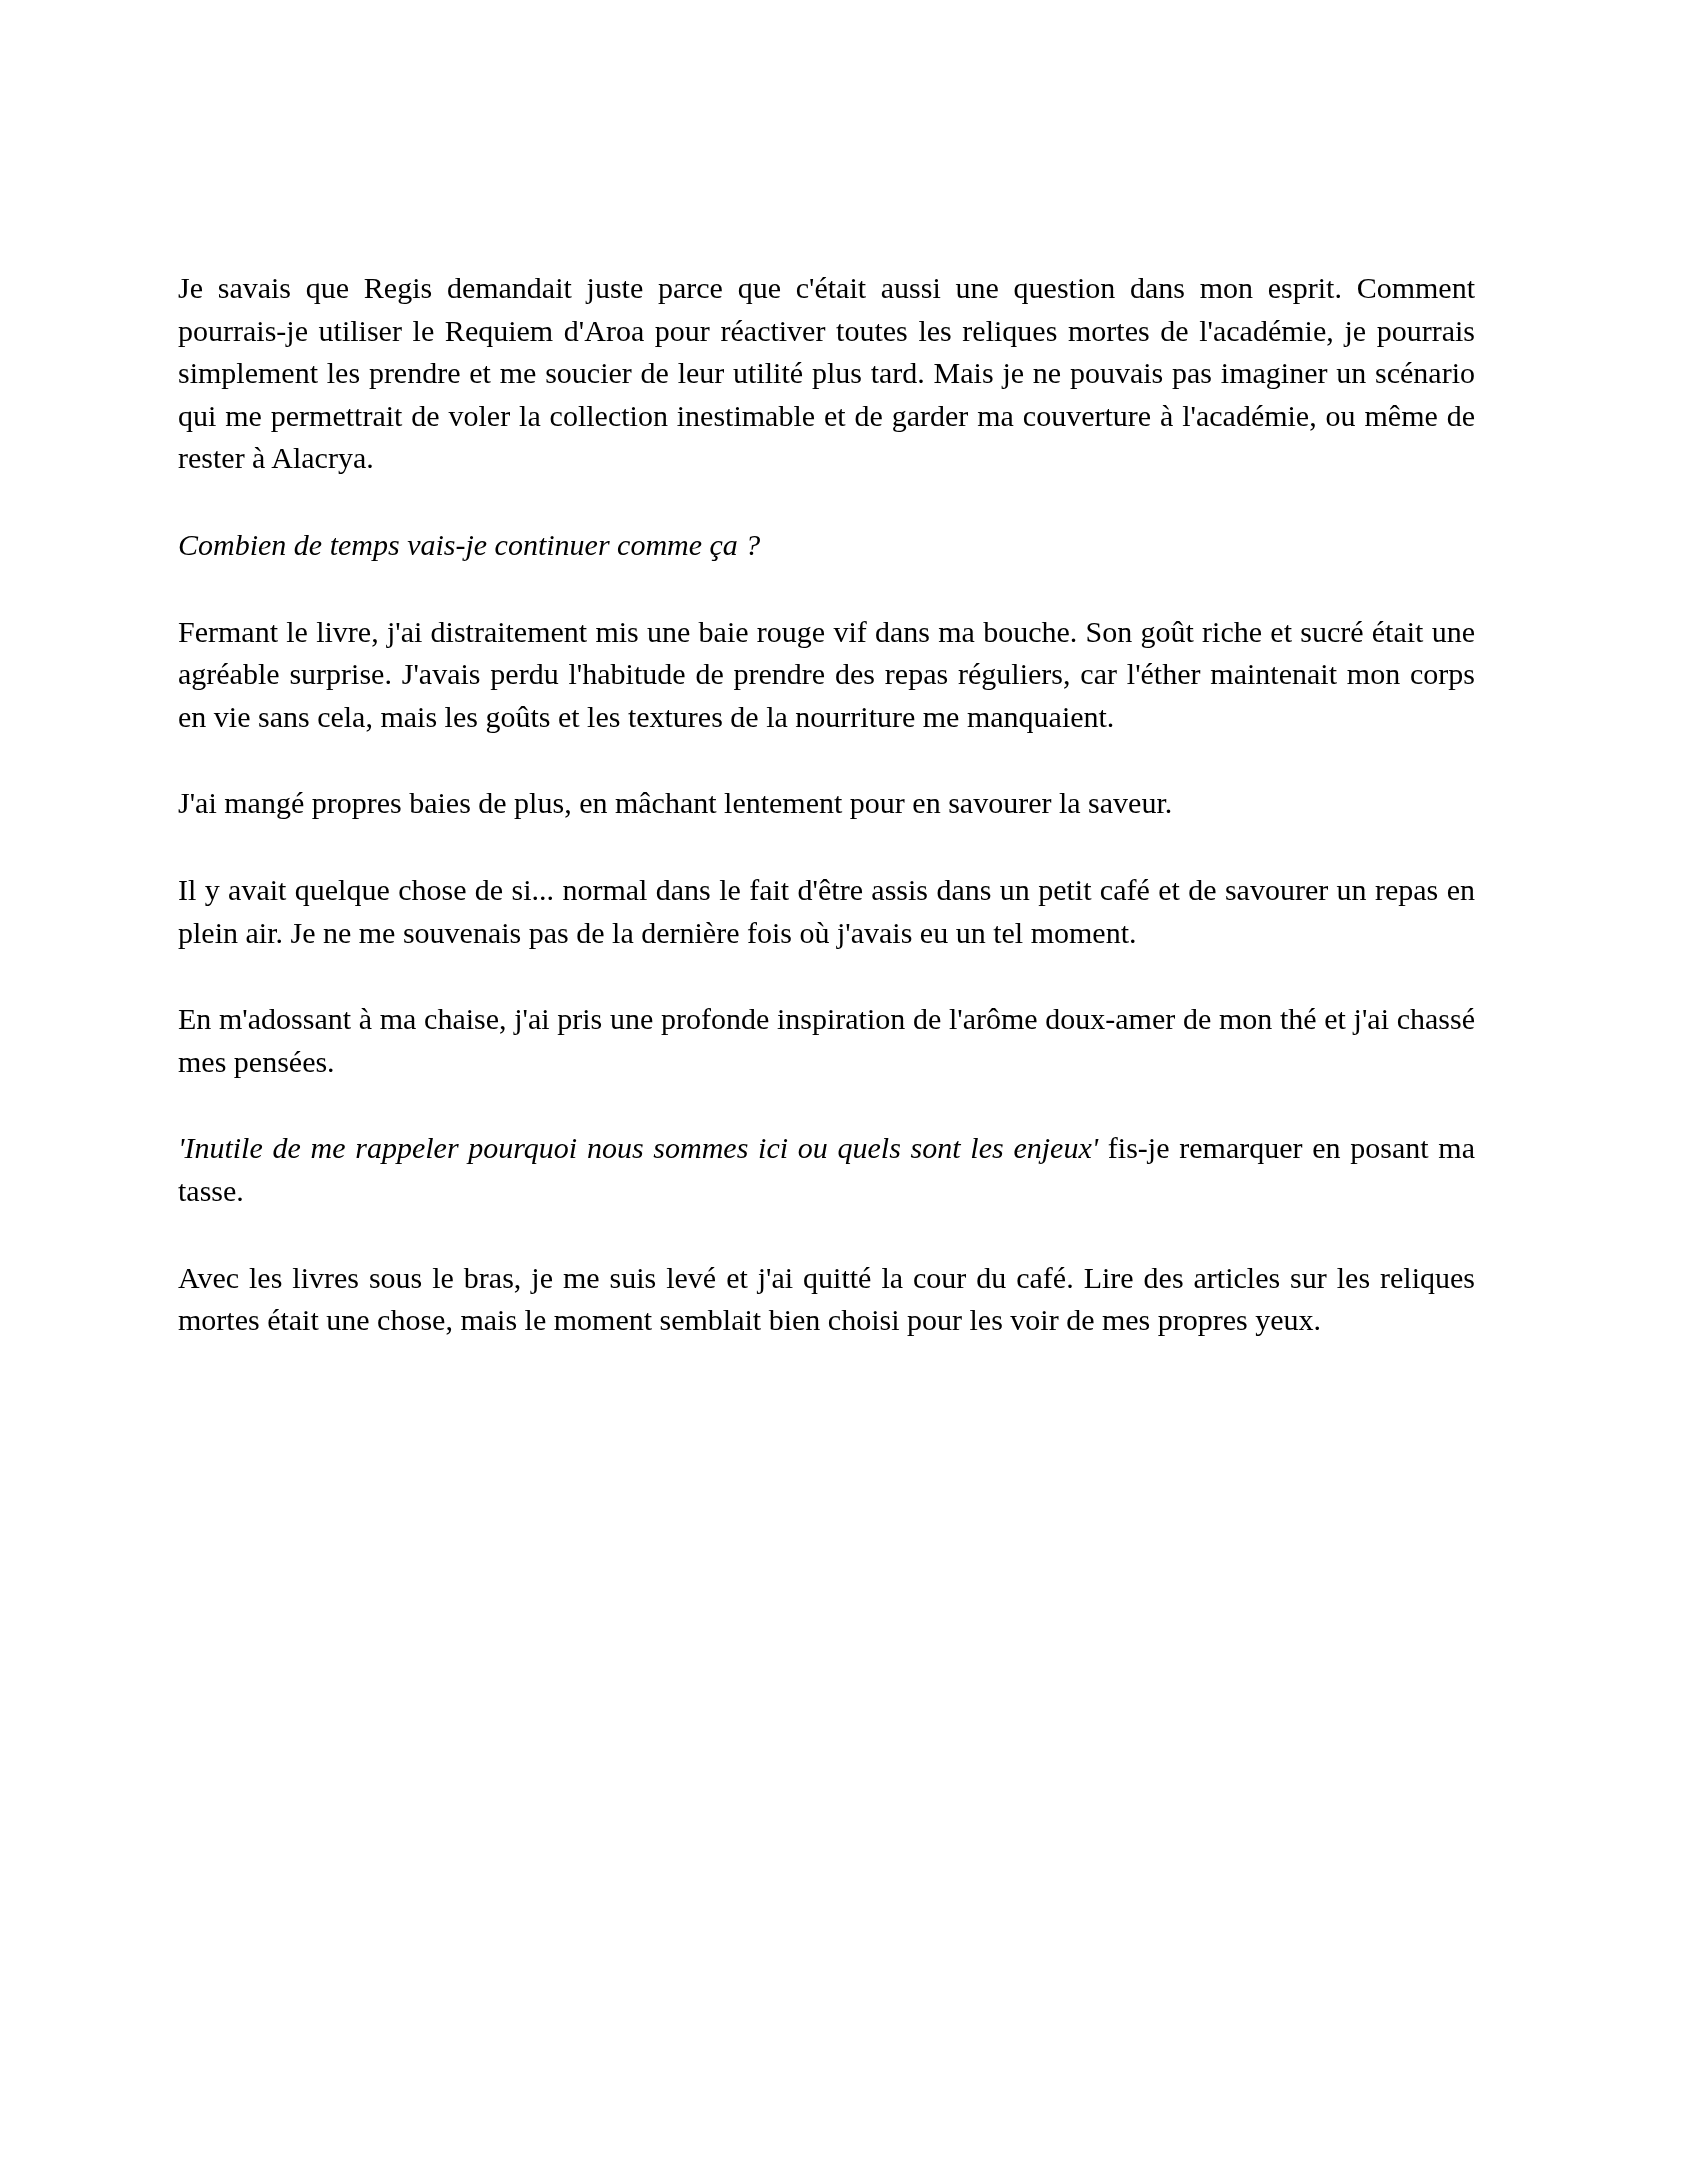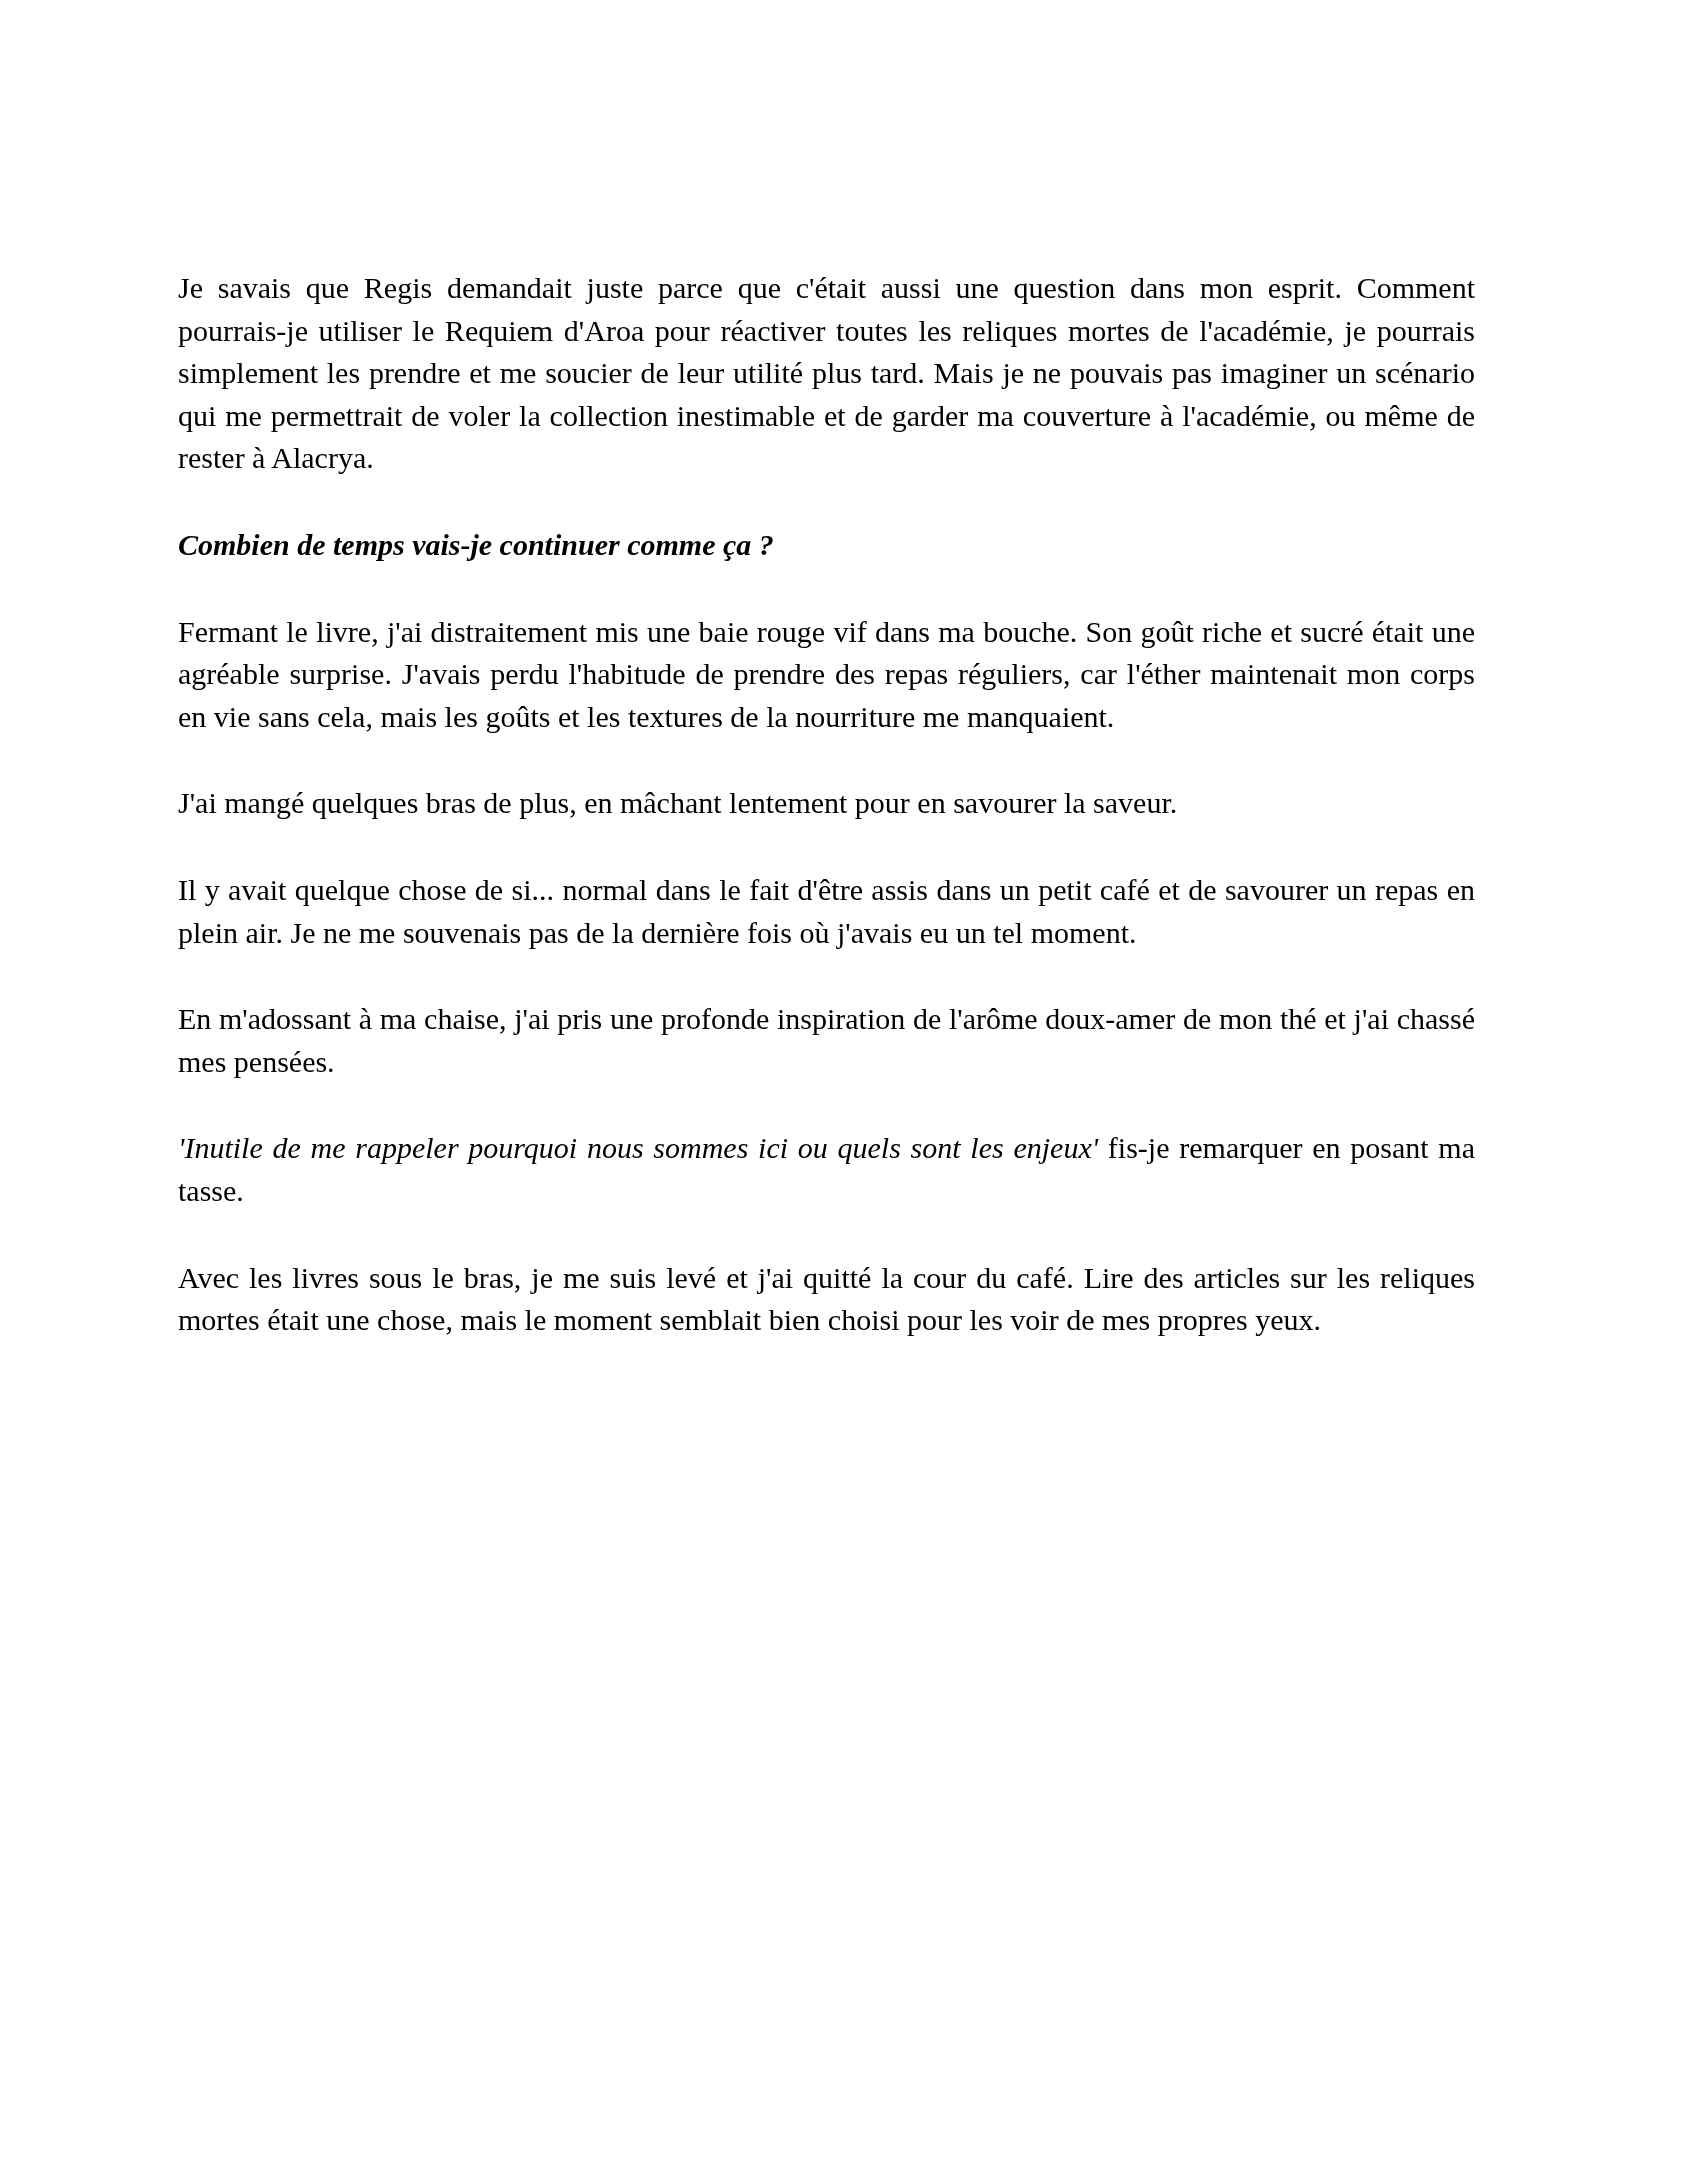--- a/index.html
+++ b/index.html
@@ -33,37 +33,36 @@
   }
   p.para:last-child {
     margin-bottom: 0;
     font-family: Liberation Serif, serif;
   }
   .italic {
     font-style: italic;
   }
   p.italic-para {
     font-style: italic;
-    font-weight: bold;
   }
 </style>
 </head>
 <body>
 
 <div class="page">
   <div class="doc-body">
 
     <p class="para">Je savais que Regis demandait juste parce que c'était aussi une question dans mon esprit. Comment pourrais-je utiliser le Requiem d'Aroa pour réactiver toutes les reliques mortes de l'académie, je pourrais simplement les prendre et me soucier de leur utilité plus tard. Mais je ne pouvais pas imaginer un scénario qui me permettrait de voler la collection inestimable et de garder ma couverture à l'académie, ou même de rester à Alacrya.</p>
 
 
     <p class="para italic-para">Combien de temps vais-je continuer comme ça ?</p>
 
     <p class="para">Fermant le livre, j'ai distraitement mis une baie rouge vif dans ma bouche. Son goût riche et sucré était une agréable surprise. J'avais perdu l'habitude de prendre des repas réguliers, car l'éther maintenait mon corps en vie sans cela, mais les goûts et les textures de la nourriture me manquaient.</p>
 
-    <p class="para">J'ai mangé quelques bras de plus, en mâchant lentement pour en savourer la saveur.</p>
+    <p class="para">J'ai mangé propres baies de plus, en mâchant lentement pour en savourer la saveur.</p>
 
     <p class="para">Il y avait quelque chose de si... normal dans le fait d'être assis dans un petit café et de savourer un repas en plein air. Je ne me souvenais pas de la dernière fois où j'avais eu un tel moment.</p>
 
     <p class="para">En m'adossant à ma chaise, j'ai pris une profonde inspiration de l'arôme doux-amer de mon thé et j'ai chassé mes pensées.</p>
 
 
     <p class="para">
       <span class="italic">'Inutile de me rappeler pourquoi nous sommes ici ou quels sont les enjeux'</span><span> fis-je remarquer en posant ma tasse.</span>
     </p>
 

